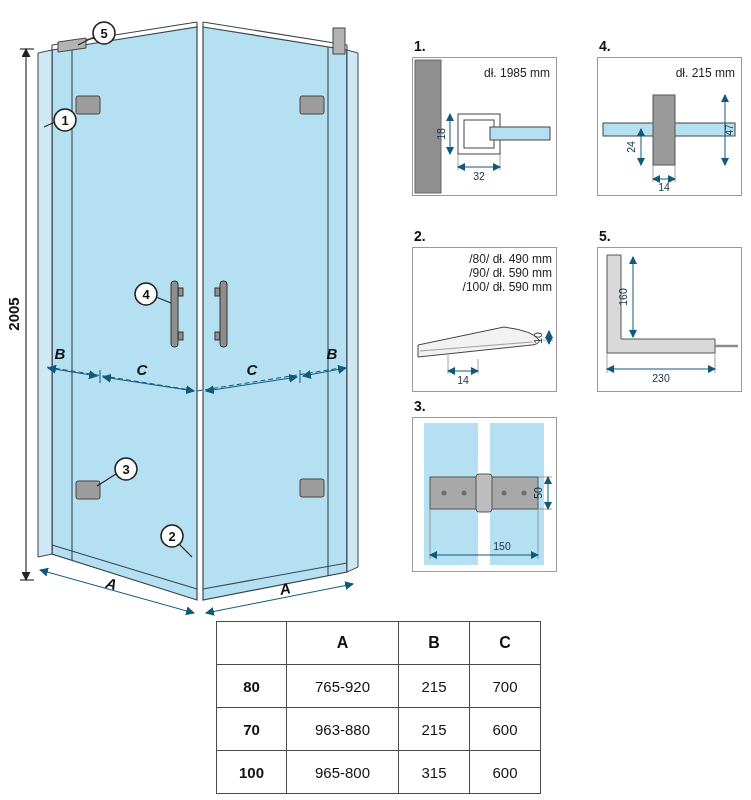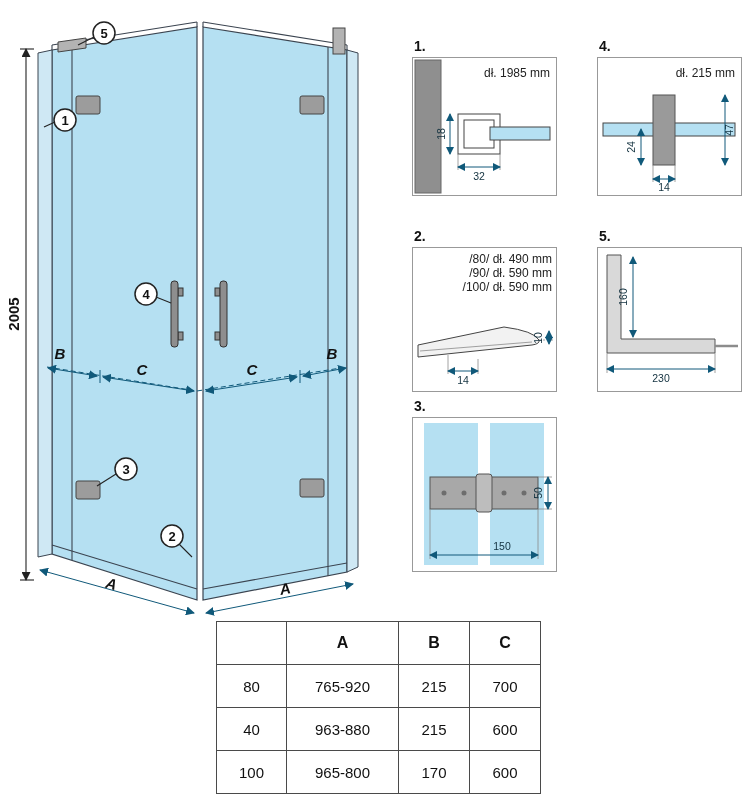--- a/index.html
+++ b/index.html
@@ -17,21 +17,21 @@
   .t-h    { font-size:15px; font-weight:bold; fill:#111; }
   .ln  { stroke:#3b4450; stroke-width:1.1; fill:none; }
   .dim { stroke:#10597a; stroke-width:1; fill:none; }
   .dimk{ stroke:#222; stroke-width:1.1; fill:none; }
   .ext { stroke:#8a8a8a; stroke-width:0.8; fill:none; }
   .lead{ stroke:#222; stroke-width:1.1; fill:none; }
   .spec-table { position:absolute; left:216px; top:621px; border-collapse:collapse; color:#111; }
   .spec-table th, .spec-table td { border:1.5px solid #4a4a4a; text-align:center;
     vertical-align:middle; height:43px; font-size:15px; background:#fff; }
   .spec-table th { font-size:16px; font-weight:bold; }
-  .spec-table td.rowhead { font-weight:normal; }
+  .spec-table td.rowhead { font-weight:bold; }
 </style>
 </head>
 <body>
 
 <div class="canvas">
 
   <svg class="main-svg" width="400" height="618" viewBox="0 0 400 618">
     <defs>
       <marker id="am" markerWidth="9" markerHeight="9" refX="8" refY="4.5" orient="auto-start-reverse" markerUnits="userSpaceOnUse">
         <path d="M0,0 L9,4.5 L0,9 Z" fill="#10597a"></path>
@@ -322,27 +322,27 @@
       </tr>
     </thead>
     <tbody>
       <tr>
         <td class="rowhead">80</td>
         <td>765-920</td>
         <td>215</td>
         <td>700</td>
       </tr>
       <tr>
-        <td class="rowhead">40</td>
+        <td class="rowhead">70</td>
         <td>963-880</td>
         <td>215</td>
         <td>600</td>
       </tr>
       <tr>
         <td class="rowhead">100</td>
         <td>965-800</td>
-        <td>170</td>
+        <td>315</td>
         <td>600</td>
       </tr>
     </tbody>
   </table>
 
 </div>
 
 </body></html>

